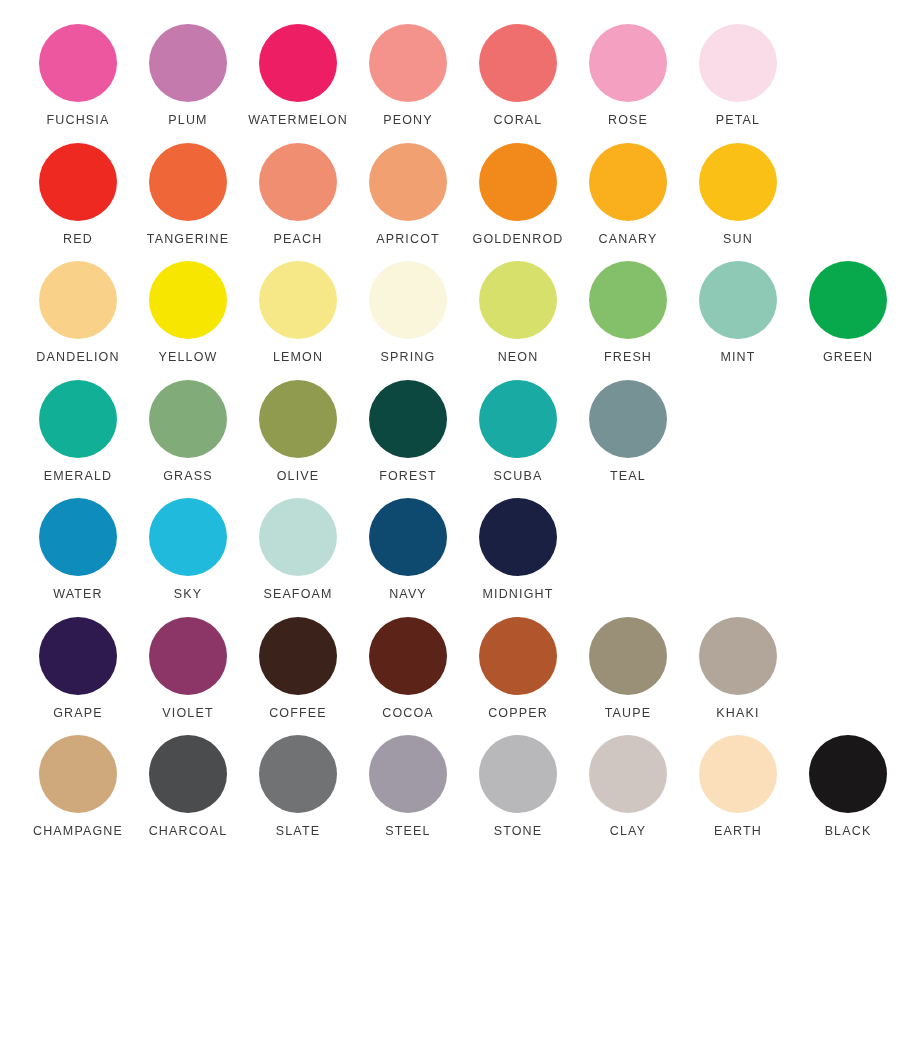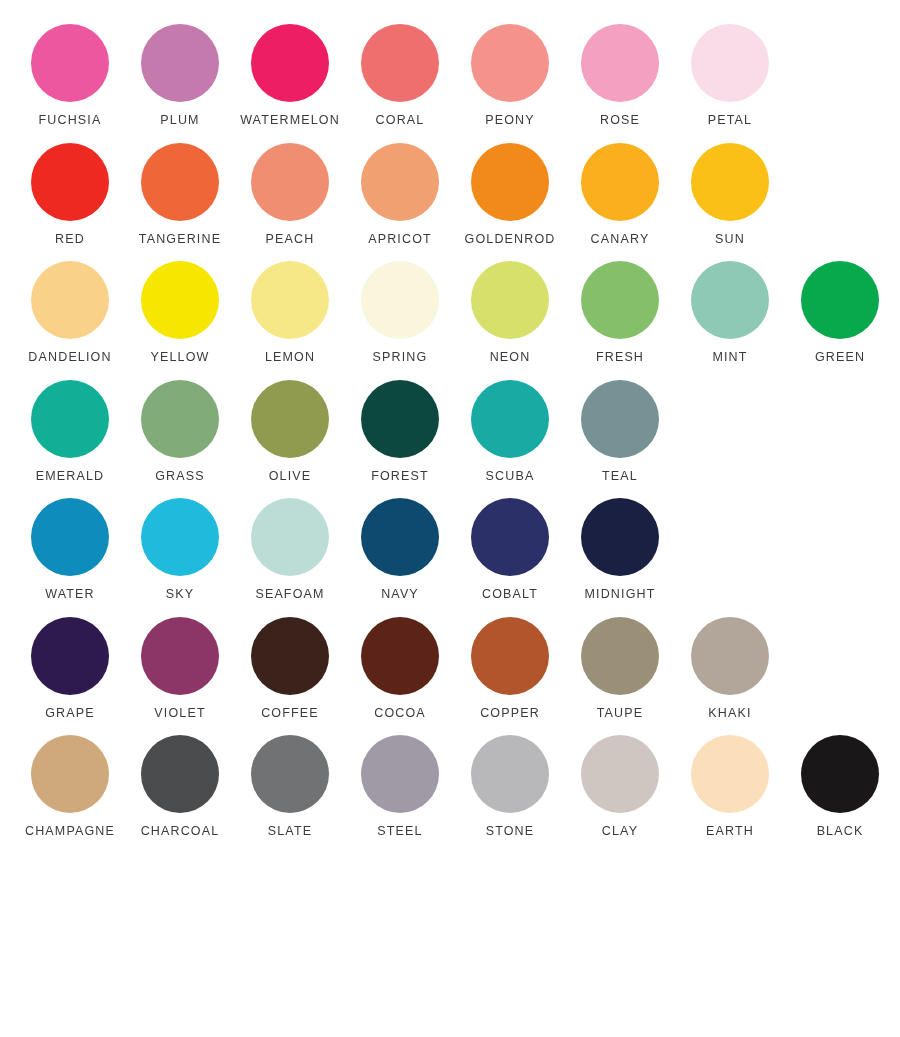--- a/index.html
+++ b/index.html
@@ -13,21 +13,21 @@
     height: 1037px;
     overflow: hidden;
     font-family: "Liberation Sans", "DejaVu Sans", sans-serif;
     -webkit-font-smoothing: antialiased;
   }
 
   #palette-sheet {
     width: 900px;
     height: 755px;
     box-sizing: border-box;
-    padding: 8px 0 0 0;
+    padding: 8px 0 0 8px;
     background: #ffffff;
     display: flex;
     flex-direction: column;
   }
 
   .palette-row {
     display: grid;
     grid-template-columns: repeat(8, 110px);
     justify-content: start;
     padding-left: 15px;
@@ -80,28 +80,28 @@
       </div>
       <div class="swatch">
         <div class="swatch-dot" style="background-color: rgb(196, 122, 172);"></div>
         <div class="swatch-label">PLUM</div>
       </div>
       <div class="swatch">
         <div class="swatch-dot" style="background-color: rgb(237, 30, 100);"></div>
         <div class="swatch-label">WATERMELON</div>
       </div>
       <div class="swatch">
+        <div class="swatch-dot" style="background-color: rgb(244, 147, 139);"></div>
+        <div class="swatch-label">PEONY</div>
+      </div>
+      <div class="swatch">
         <div class="swatch-dot" style="background-color: rgb(239, 111, 111);"></div>
         <div class="swatch-label">CORAL</div>
       </div>
       <div class="swatch">
-        <div class="swatch-dot" style="background-color: rgb(244, 147, 139);"></div>
-        <div class="swatch-label">PEONY</div>
-      </div>
-      <div class="swatch">
         <div class="swatch-dot" style="background-color: rgb(244, 160, 192);"></div>
         <div class="swatch-label">ROSE</div>
       </div>
       <div class="swatch">
         <div class="swatch-dot" style="background-color: rgb(250, 219, 232);"></div>
         <div class="swatch-label">PETAL</div>
       </div>
     </div>
     <div class="palette-row">
       <div class="swatch">
@@ -204,24 +204,20 @@
       </div>
       <div class="swatch">
         <div class="swatch-dot" style="background-color: rgb(188, 221, 214);"></div>
         <div class="swatch-label">SEAFOAM</div>
       </div>
       <div class="swatch">
         <div class="swatch-dot" style="background-color: rgb(14, 74, 112);"></div>
         <div class="swatch-label">NAVY</div>
       </div>
       <div class="swatch">
-        <div class="swatch-dot" style="background-color: rgb(44, 48, 105);"></div>
-        <div class="swatch-label">COBALT</div>
-      </div>
-      <div class="swatch">
         <div class="swatch-dot" style="background-color: rgb(26, 32, 66);"></div>
         <div class="swatch-label">MIDNIGHT</div>
       </div>
     </div>
     <div class="palette-row">
       <div class="swatch">
         <div class="swatch-dot" style="background-color: rgb(46, 26, 78);"></div>
         <div class="swatch-label">GRAPE</div>
       </div>
       <div class="swatch">

